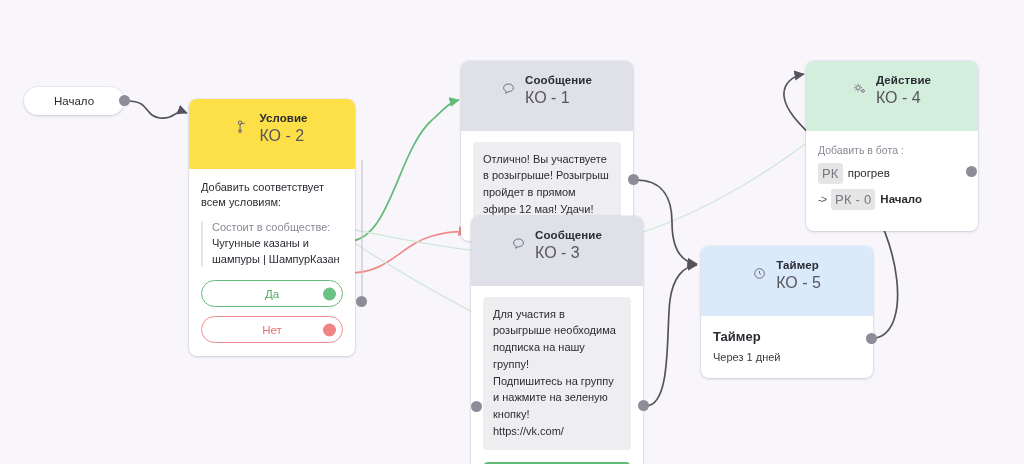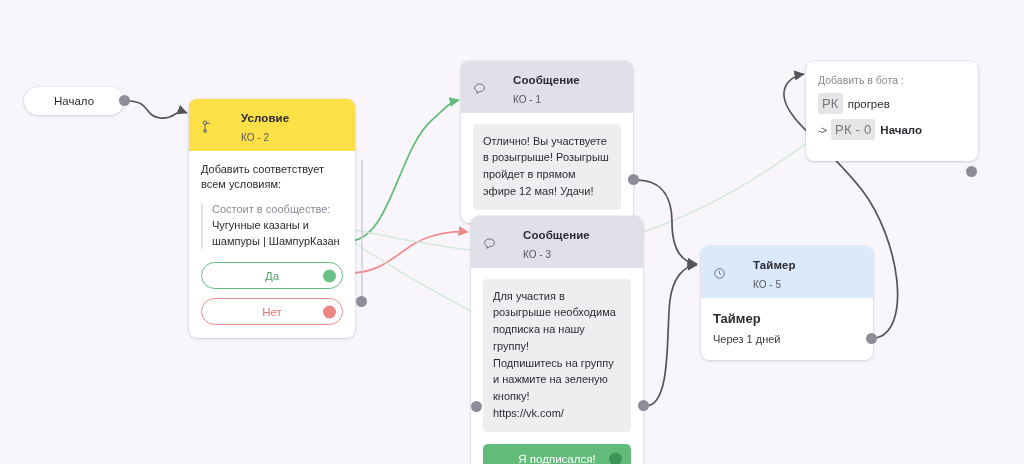--- a/index.html
+++ b/index.html
@@ -25,39 +25,40 @@
     position: absolute;
     background: #ffffff;
     border-radius: 8px;
     box-shadow: 0 1px 3px rgba(40,30,70,.16), 0 0 0 1px rgba(60,50,90,.05);
     overflow: hidden;
     z-index: 5;
   }
   .node-head {
     display: flex;
     align-items: center;
-    gap: 26px;
-    padding: 9px 12px 5px 11px;
+    gap: 9px;
+    padding: 9px 12px 23px 11px;
+    justify-content: center;
   }
   .head-icon {
     width: 15px; height: 15px;
     flex: 0 0 15px;
     display: flex; align-items: center; justify-content: center;
     color: #6d6a7a;
   }
   .head-icon svg { display: block; }
   .head-text { line-height: 1.18; }
   .head-title {
     font-size: 11.5px;
     font-weight: 700;
     color: #2b2b33;
     letter-spacing: .1px;
   }
   .head-sub {
-    font-size: 10px;
+    font-size: 16px;
     color: #58565f;
     margin-top: 1px;
   }
   .node-body { padding: 11px 12px 13px 12px; }
 
   
   #start-node {
     position: absolute;
     left: 24px; top: 87px;
     width: 100px; height: 28px;
@@ -307,20 +308,33 @@
       </span>
     </div>
     <div class="node-body" style="padding:13px 12px 15px 12px;">
       <div class="timer-title">Таймер</div>
       <div class="timer-sub">Через 1 дней</div>
     </div>
   </div>
   <div class="port" style="left:866px; top:333px;"></div>
 
   <div class="node" id="action-node">
+    <div class="node-head">
+      <span class="head-icon">
+        <svg width="13" height="13" viewBox="0 0 16 16" fill="none" stroke="#6d6a7a" stroke-width="1.15">
+          <circle cx="6.2" cy="7" r="2.5"></circle>
+          <path d="M6.2 2.1 V3.4 M6.2 10.6 V11.9 M1.3 7 H2.6 M9.8 7 H11.1 M2.7 3.5 L3.6 4.4 M8.8 9.6 L9.7 10.5 M9.7 3.5 L8.8 4.4 M3.6 9.6 L2.7 10.5"></path>
+          <circle cx="12.3" cy="11" r="1.7"></circle>
+        </svg>
+      </span>
+      <span class="head-text">
+        <span class="head-title">Действие</span><br>
+        <span class="head-sub">КО - 4</span>
+      </span>
+    </div>
     <div class="node-body" style="padding:13px 12px 16px 12px;">
       <div class="act-label">Добавить в бота :</div>
       <div class="act-row">
         <span class="tag">РК</span>
         <span>прогрев</span>
       </div>
       <div class="act-row">
         <span class="arrow-glyph">-&gt;</span>
         <span class="tag">РК - 0</span>
         <span class="act-strong">Начало</span>

